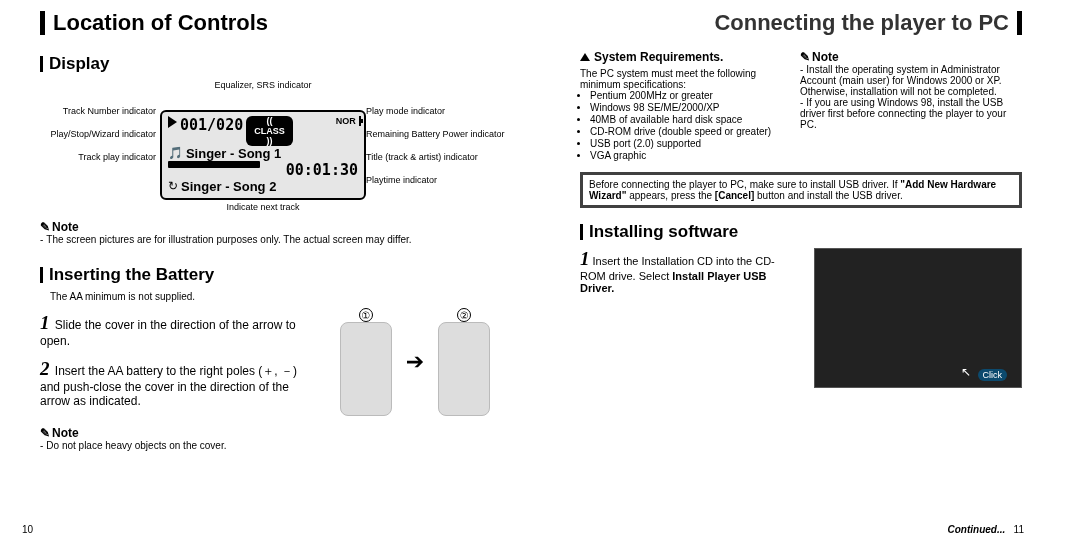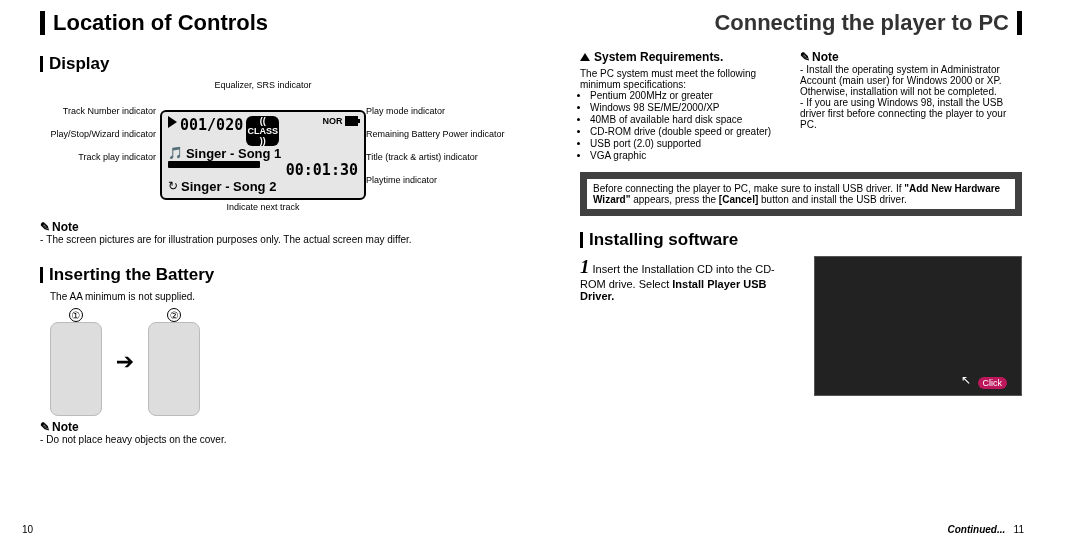--- a/index.html
+++ b/index.html
@@ -22,46 +22,46 @@
   .callouts-left { font-size: 9px; text-align: right; width: 120px; display: flex; flex-direction: column; gap: 13px; padding-top: 26px; padding-right: 4px;}
   .callouts-right { font-size: 9px; text-align: left; width: 170px; display: flex; flex-direction: column; gap: 13px; padding-top: 26px; }
   .eq-label { font-size: 9px; text-align: center; margin-bottom: 2px; }
   .lcd { width: 206px; border: 2px solid #000; border-radius: 6px; background: #e6e6e6; padding: 4px 6px; margin-top: 20px; }
   .lcd-row { display: flex; align-items: flex-start; gap: 3px; }
   .lcd .counter { font-family: monospace; font-weight: bold; font-size: 15px; letter-spacing: 0px; }
   .lcd .song { font-weight: bold; font-size: 13px; }
   .lcd .time { font-family: monospace; font-weight: bold; font-size: 15px; text-align: right; flex: 1; }
   .tri-play { display: inline-block; width: 0; height: 0; border-top: 6px solid transparent; border-bottom: 6px solid transparent; border-left: 9px solid #000; }
   .note-ico { font-size: 12px; }
-  .badge { display:inline-block; background:#000; color:#fff; font-size:9px; font-weight:bold; border-radius:6px; padding:0 1px; }
+  .badge { display:inline-block; background:#000; color:#fff; font-size:9px; font-weight:bold; border-radius:6px; padding:0 8px; }
   .nor { font-size:9px; font-weight:bold;padding-left:40px; }
   .batt { display:inline-block; width:18px; height:10px; border:1.5px solid #000; position:relative; }
   .batt::after { content:""; position:absolute; right:-3px; top:2px; width:2px; height:4px; background:#000; }
   .batt .fill { display:block; height:100%; background:#000; width:100%; }
   .progress { height: 7px; background: #000; flex: 1; margin-right: 4px; border-radius:1px; }
   .footnote-center { font-size: 9px; text-align: center; margin-top: 2px; }
   .note-block { font-size: 10px; margin-top: 8px; }
   .note-title { font-weight: bold; font-size: 12px; }
   .note-title .pencil { margin-right: 2px; }
   .ordered li { list-style: none; margin-bottom: 10px; }
   .ordered li .num { font-style: italic; font-family: "Times New Roman", serif; font-size: 19px; font-weight: bold; margin-right: 2px; }
   .battery-fig { width: 170px; height: 100px; border: 0; display: flex; align-items: center; justify-content: center; gap: 14px; }
   .device { width: 52px; height: 94px; background: #ddd; border: 1px solid #bbb; border-radius: 8px; }
   .circled { display:inline-block; width:14px; height:14px; border:1px solid #000; border-radius:50%; font-size:10px; line-height:13px; text-align:center; vertical-align:top; }
   .arrow-r { font-size: 22px; }
   ul.bullets { margin-left: 10px; font-size: 10px; }
   ul.bullets li { margin-bottom: 1px; }
   .sysreq-row { display: flex; gap: 20px; }
   .sysreq-left { width: 200px; font-size:10px; }
   .note-right { flex:1; font-size: 10px; }
-  .boxnote { border: 7px solid #404040; padding: 4px 6px; font-size: 10px; margin-top: 10px; }
+  .boxnote { border: 3px solid #404040; padding: 4px 6px; font-size: 10px; margin-top: 10px; }
   .install-row { display: flex; gap: 24px; margin-top: 6px; }
   .install-text { width: 210px; font-size:11px; }
   .screenshot { flex:1; height: 140px; background: #222; border:1px solid #555; position: relative; }
-  .click-badge { position:absolute; bottom:6px; right:14px; background:#be185d; color:#fff; font-size:9px; padding:1px 5px; border-radius:6px; }
+  .click-badge { position:absolute; bottom:6px; right:14px; background:#0c4a6e; color:#fff; font-size:9px; padding:1px 5px; border-radius:6px; }
   .cursor { position:absolute; bottom:8px; right:50px; color:#fff; font-size:12px; }
   .footer { position: absolute; bottom: 4px; left: 22px; right: 18px; display: flex; justify-content: space-between; font-size: 10px; align-items: baseline; }
   .continued { font-style: italic; font-weight: bold; }
   .dash { margin-right:3px; }
   .under-lcd { text-align: center; }
   .insert-wrap { display:flex; gap:10px; align-items:flex-start; }
 </style>
 </head>
 <body>
 
@@ -131,20 +131,24 @@
         <span class="dash">-</span><span>The screen pictures are for illustration purposes only. The actual screen may differ.</span>
       </div>
 
       <div class="subhdr" style="margin-top:20px">
         <span class="bar-sm"></span>
         <span>Inserting the Battery</span>
       </div>
       <div style="font-size:10px; margin:4px 0 10px 10px;">The AA minimum is not supplied.</div>
 
       <div class="insert-wrap">
+        <ul class="ordered" style="width:280px; font-size:12px;">
+          <li><span class="num">1</span> <span>Slide the cover in the direction of the arrow to open.</span></li>
+          <li><span class="num">2</span> <span>Insert the AA battery to the right poles (＋, －) and push-close the cover in the direction of the arrow as indicated.</span></li>
+        </ul>
         <div class="battery-fig">
           <div style="text-align:center">
             <span class="circled">①</span>
             <div class="device"></div>
           </div>
           <span class="arrow-r">➔</span>
           <div style="text-align:center">
             <span class="circled">②</span>
             <div class="device"></div>
           </div>

